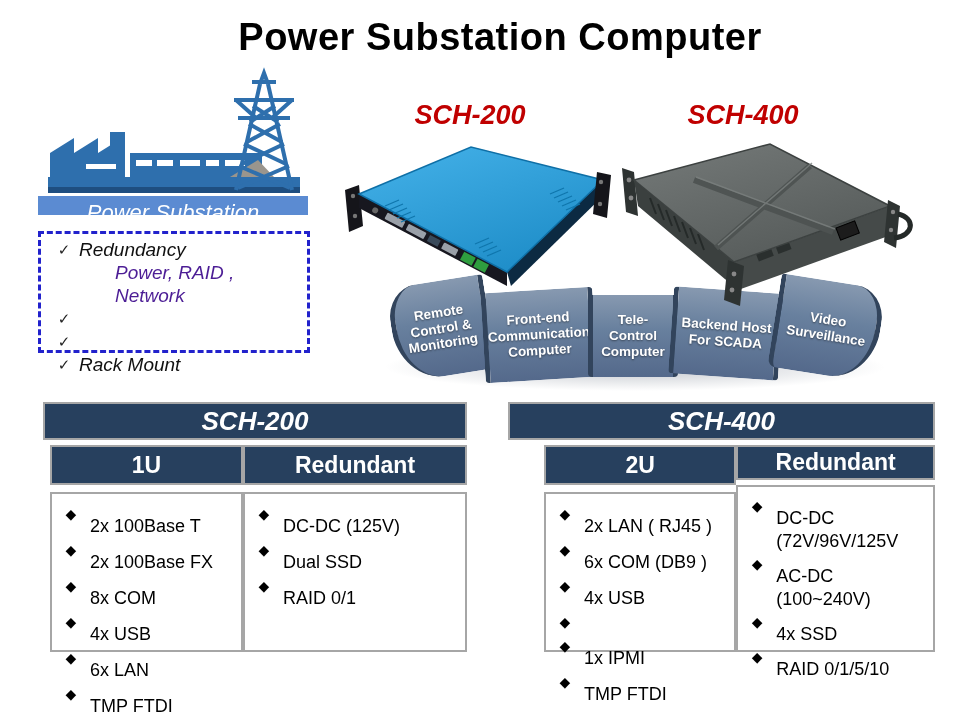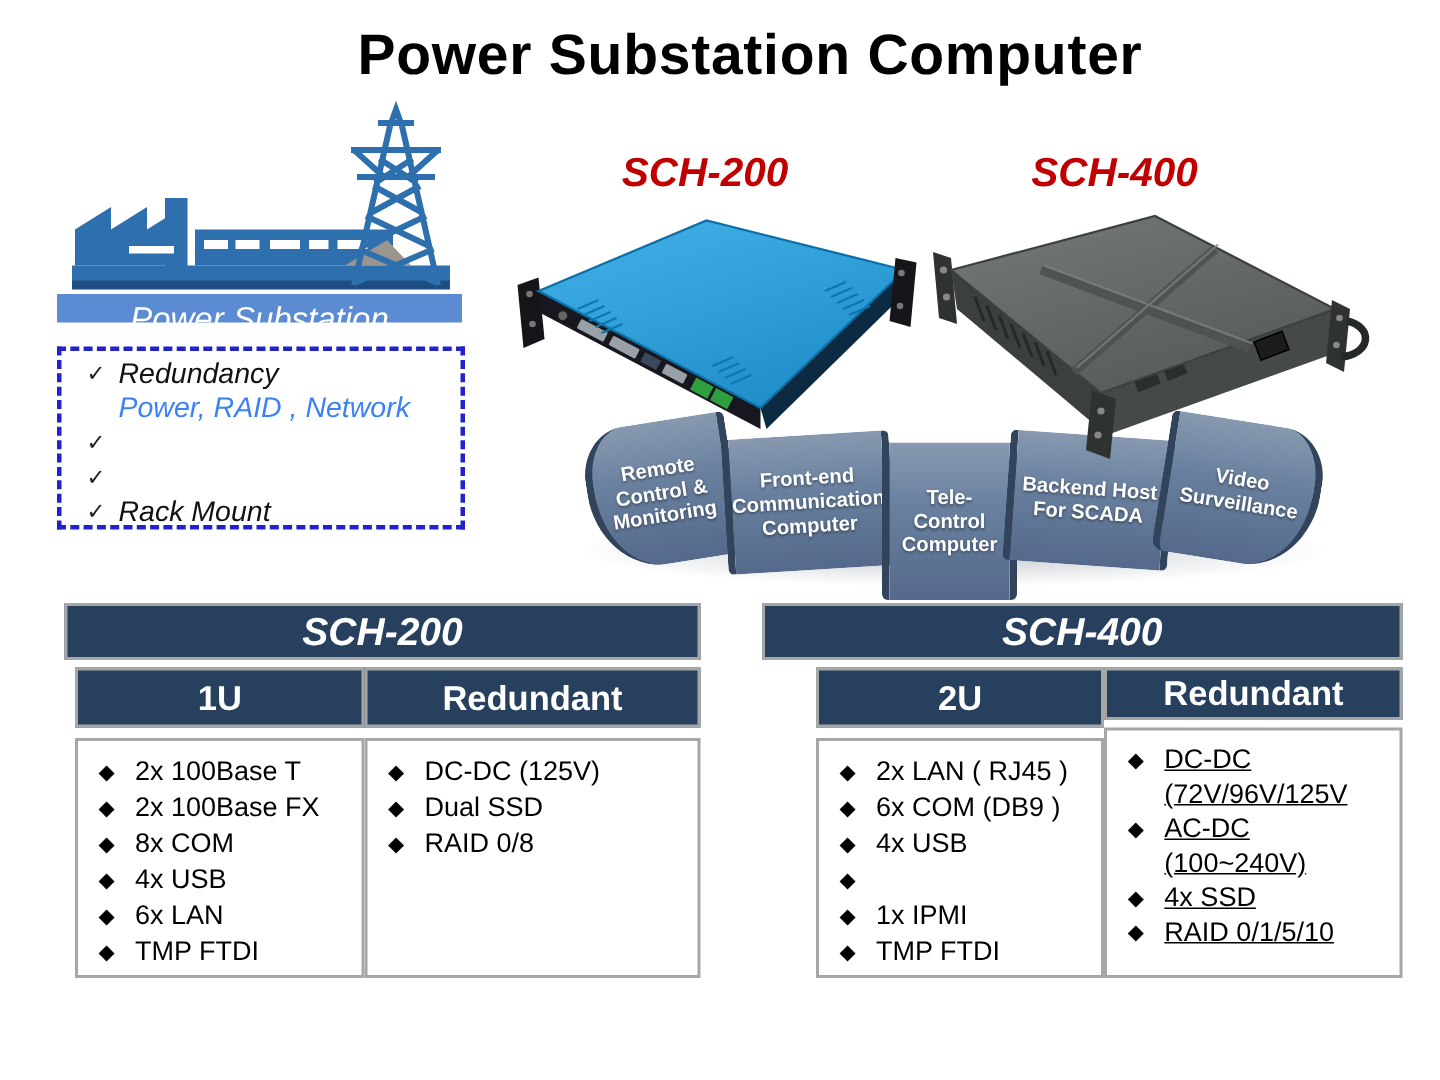--- a/index.html
+++ b/index.html
@@ -20,21 +20,21 @@
     position:absolute; left:38px; top:196px; width:270px; height:19px;
     background:#5B8BD2; color:#fff; font-style:italic; font-size:22px;
     text-align:center; line-height:33px;
   }
   .feature-box {
     position:absolute; left:38px; top:231px; width:254px; height:112px;
     border:3px dashed #2222CC; background:#fff; padding:4px 4px 0 8px;
   }
   .feature-row { display:flex; line-height:23px; font-size:19px; font-style:italic; color:#111; }
   .feature-check { width:30px; text-align:center; font-style:normal; font-size:15px; color:#222; flex:none; }
-  .feature-text.red { color:#3b82f6; }
+  .feature-text.red { color:#4c1d95;margin-left:36px; }
   
   .prod-label {
     position:absolute; width:160px; text-align:center; top:100px;
     font-size:27px; font-weight:bold; font-style:italic; color:#C00000; z-index:5;
   }
   .prod-label.p0 { left:390px; }
   .prod-label.p1 { left:663px; }
   .prod-img { position:absolute; z-index:3; }
   .img-sch200 { left:335px; top:128px; }
   .img-sch400 { left:598px; top:136px; }
@@ -49,21 +49,21 @@
     background:linear-gradient(180deg,#8799b0 0%, #68809e 42%, #54698b 100%);
     border-left:5px solid #32445C; border-right:5px solid #32445C;
     display:flex; align-items:center; justify-content:center; text-align:center;
     color:#fff; font-weight:bold; font-size:13.5px; line-height:1.18;
     text-shadow:0 1px 2px rgba(0,0,0,.45);
   }
   .seg span { padding:0 2px; }
   .seg-0 { left:392px; top:281px; width:88px; height:95px; transform:rotate(-9deg);
            border-radius:30px 4px 8px 46px / 34px 4px 8px 54px; }
   .seg-1 { left:483px; top:290px; width:102px; height:90px; transform:rotate(-3.5deg); border-radius:4px; }
-  .seg-2 { left:588px; top:295px; width:80px; height:105px; border-radius:4px; }
+  .seg-2 { left:588px; top:295px; width:80px; height:82px; border-radius:4px; }
   .seg-3 { left:671px; top:290px; width:100px; height:87px; transform:rotate(4deg); border-radius:4px; }
   .seg-4 { left:774px; top:281px; width:96px; height:94px; transform:rotate(9deg);
            border-radius:4px 30px 46px 8px / 4px 34px 54px 8px; }
   
   .spec-table { position:absolute; top:402px; z-index:4; }
   #table-0 { left:43px;  width:424px; }
   #table-1 { left:508px; width:427px; }
   .t-title {
     height:34px; background:#27405E; border:2px solid #A6A6A6;
     color:#fff; font-size:26px; font-weight:bold; font-style:italic;
@@ -73,29 +73,29 @@
   .col-header {
     background:#27405E; border:2px solid #A6A6A6; color:#fff;
     font-size:23px; font-weight:bold; text-align:center; height:36px; line-height:36px;
   }
   .col-body {
     margin-top:7px; border:2px solid #A6A6A6; background:#fff;
     height:160px; box-sizing:border-box; padding-top:8px;
   }
   .item { display:flex; line-height:24px; font-size:18px; color:#000; }
   .item .bullet { width:38px; text-align:center; font-size:14px; flex:none; }
-  .item .txt { flex:1; padding-right:2px; }
+  .item .txt { flex:1; padding-right:2px;margin-top:12px; }
   #table-0 .t-col:first-child { width:193px; }
   #table-0 .t-col:last-child  { width:224px; }
   #table-1 .t-col:first-child { width:206px;padding-left:36px; }
   #table-1 .t-col:last-child  { width:213px; }
   #table-1 .t-col:last-child .col-header { height:31px; line-height:31px; }
   #table-1 .t-col:last-child .col-body   { margin-top:5px; height:167px; }
   #table-1 .t-col:last-child .item { line-height:23px; }
-  #table-1 .t-col:last-child .txt  { max-width:148px;text-decoration:underline; }
+  #table-1 .t-col:last-child .txt  { max-width:148px; }
 </style>
 </head>
 <body>
 
 <div class="slide">
 
   <div class="title">Power Substation Computer</div>
 
   <svg class="sub-icon" width="285" height="140" viewBox="0 0 285 140">
     <g fill="#2E6FAD">
@@ -279,21 +279,21 @@
             <div class="item">
               <span class="bullet">◆</span>
               <span class="txt">DC-DC (125V)</span>
             </div>
             <div class="item">
               <span class="bullet">◆</span>
               <span class="txt">Dual SSD</span>
             </div>
             <div class="item">
               <span class="bullet">◆</span>
-              <span class="txt">RAID 0/8</span>
+              <span class="txt">RAID 0/1</span>
             </div>
           </div>
         </div>
       </div>
   </div>
   <div class="spec-table" id="table-1">
     <div class="t-title">SCH-400</div>
     <div class="t-cols">
         <div class="t-col">
           <div class="col-header">2U</div>

